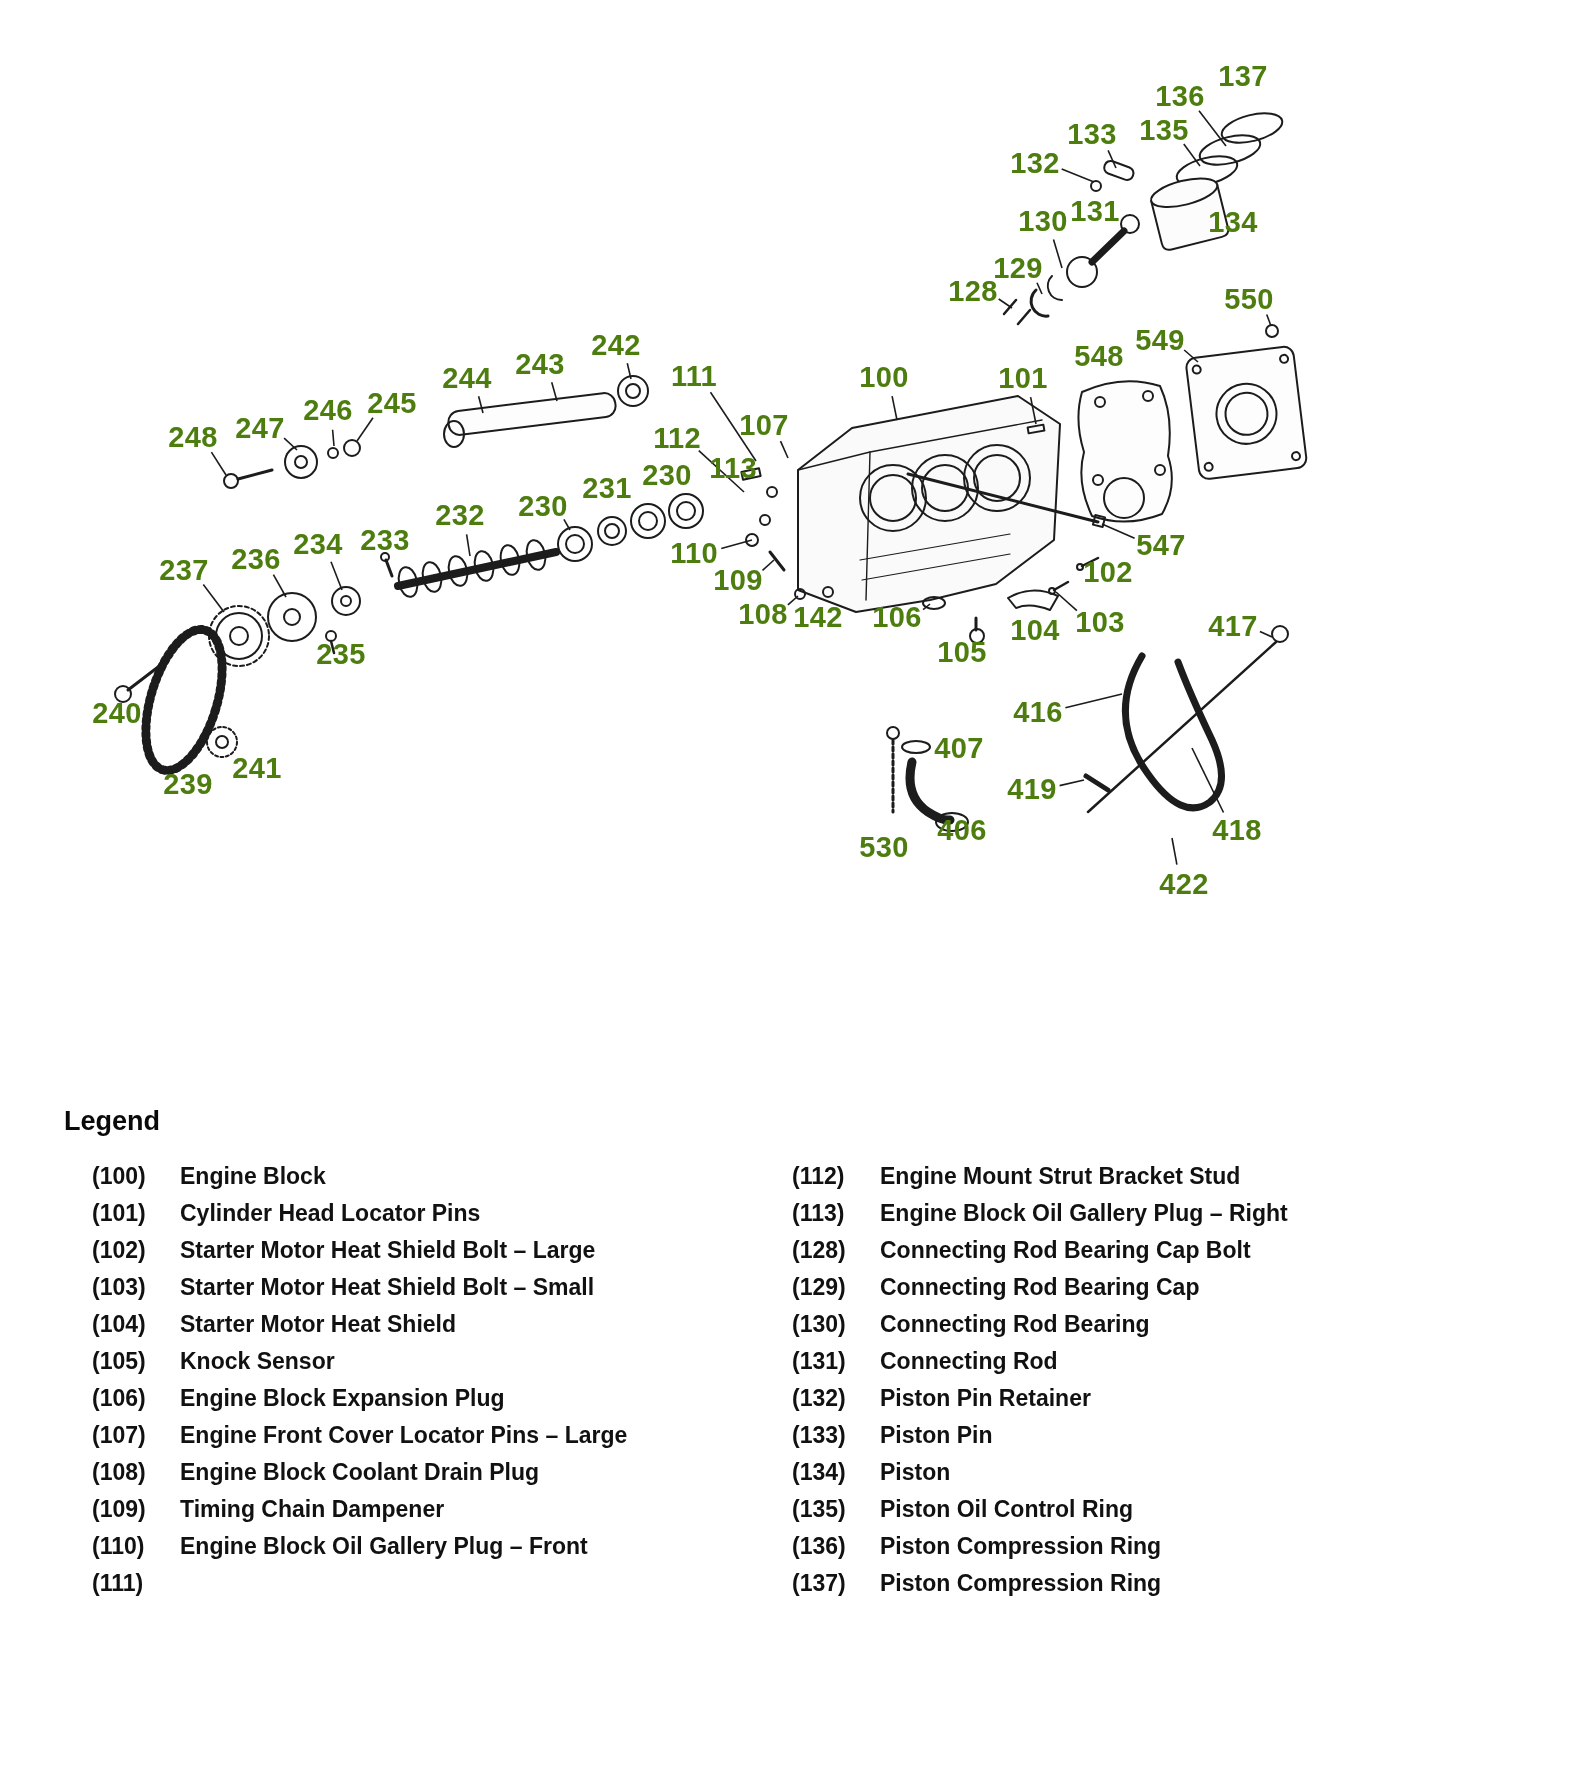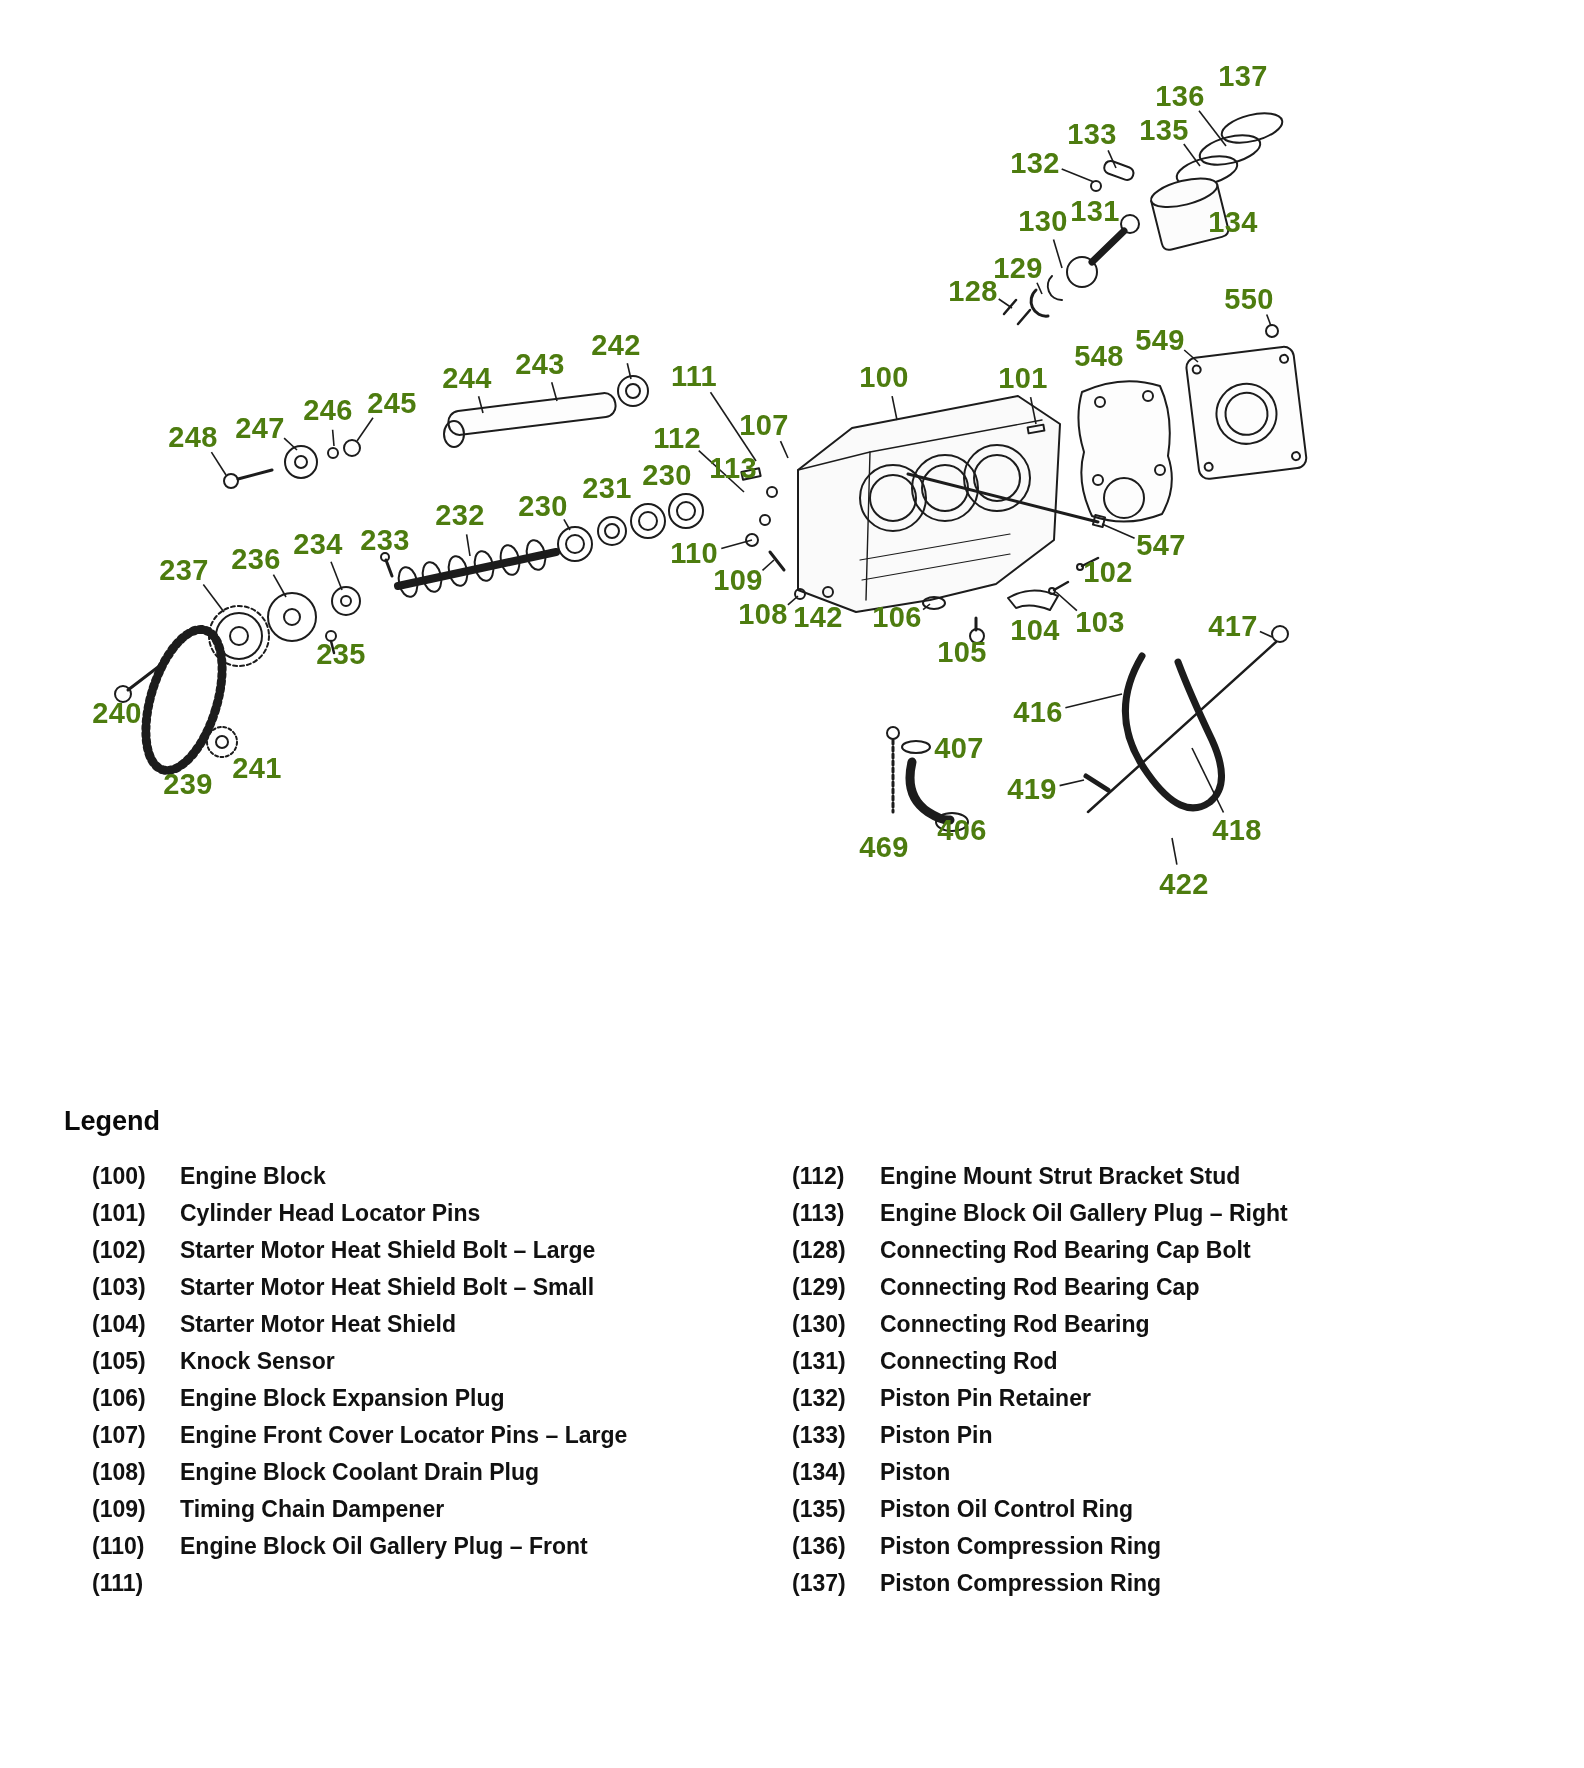--- a/index.html
+++ b/index.html
@@ -263,21 +263,21 @@
       <div class="callout" style="left: 1233px; top: 626px;">417</div>
       <div class="callout" style="left: 341px; top: 654px;">235</div>
       <div class="callout" style="left: 117px; top: 713px;">240</div>
       <div class="callout" style="left: 1038px; top: 712px;">416</div>
       <div class="callout" style="left: 959px; top: 748px;">407</div>
       <div class="callout" style="left: 257px; top: 768px;">241</div>
       <div class="callout" style="left: 188px; top: 784px;">239</div>
       <div class="callout" style="left: 1032px; top: 789px;">419</div>
       <div class="callout" style="left: 962px; top: 830px;">406</div>
       <div class="callout" style="left: 1237px; top: 830px;">418</div>
-      <div class="callout" style="left: 884px; top: 847px;">469</div>
+      <div class="callout" style="left: 884px; top: 847px;">530</div>
       <div class="callout" style="left: 1184px; top: 884px;">422</div>
     </div>
 </div>
 
 <div class="legend">
   <h2>Legend</h2>
   <div class="legend-cols">
     <div class="legend-col" id="legend-col-0">
         <div class="legend-row">
           <span class="num">(100)</span>

